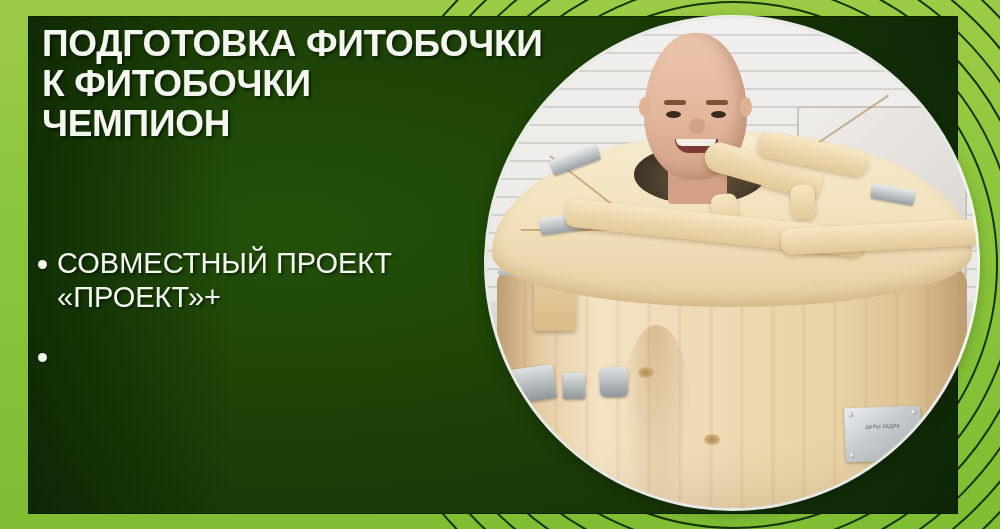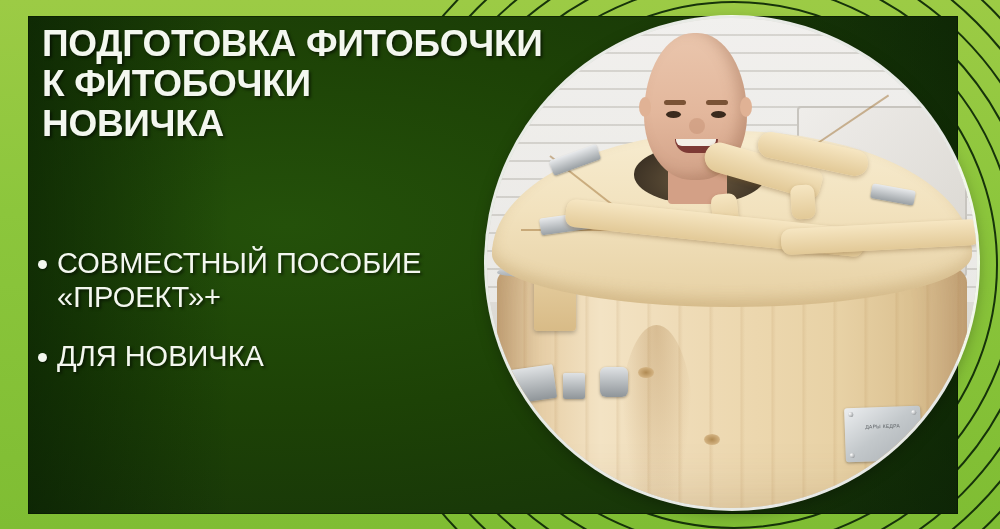--- a/index.html
+++ b/index.html
@@ -284,36 +284,35 @@
   </div>
 
   <div class="panel">
     <div class="panel-vign"></div>
   </div>
 
   <div class="textwrap">
     <h1 class="title">
       <span class="tline">ПОДГОТОВКА ФИТОБОЧКИ</span>
       <span class="tline">К ФИТОБОЧКИ</span>
-      <span class="tline">НОВИЧКА</span>
+      <span class="tline">ЧЕМПИОН</span>
     </h1>
   </div>
 
   <ul class="bullets">
     <li class="bullet">
       <span class="dot"></span>
       <span class="btext">
-        <span class="bline">СОВМЕСТНЫЙ ПОСОБИЕ</span>
+        <span class="bline">СОВМЕСТНЫЙ ПРОЕКТ</span>
         <span class="bline">«ПРОЕКТ»+</span>
       </span>
     </li>
     <li class="bullet">
       <span class="dot"></span>
       <span class="btext">
-        <span class="bline">ДЛЯ НОВИЧКА</span>
       </span>
     </li>
   </ul>
 
   <div class="photo">
 
     <div class="ph-layer wall">
       <div class="wall-brick"></div>
       <div class="wall-panel"></div>
     </div>

